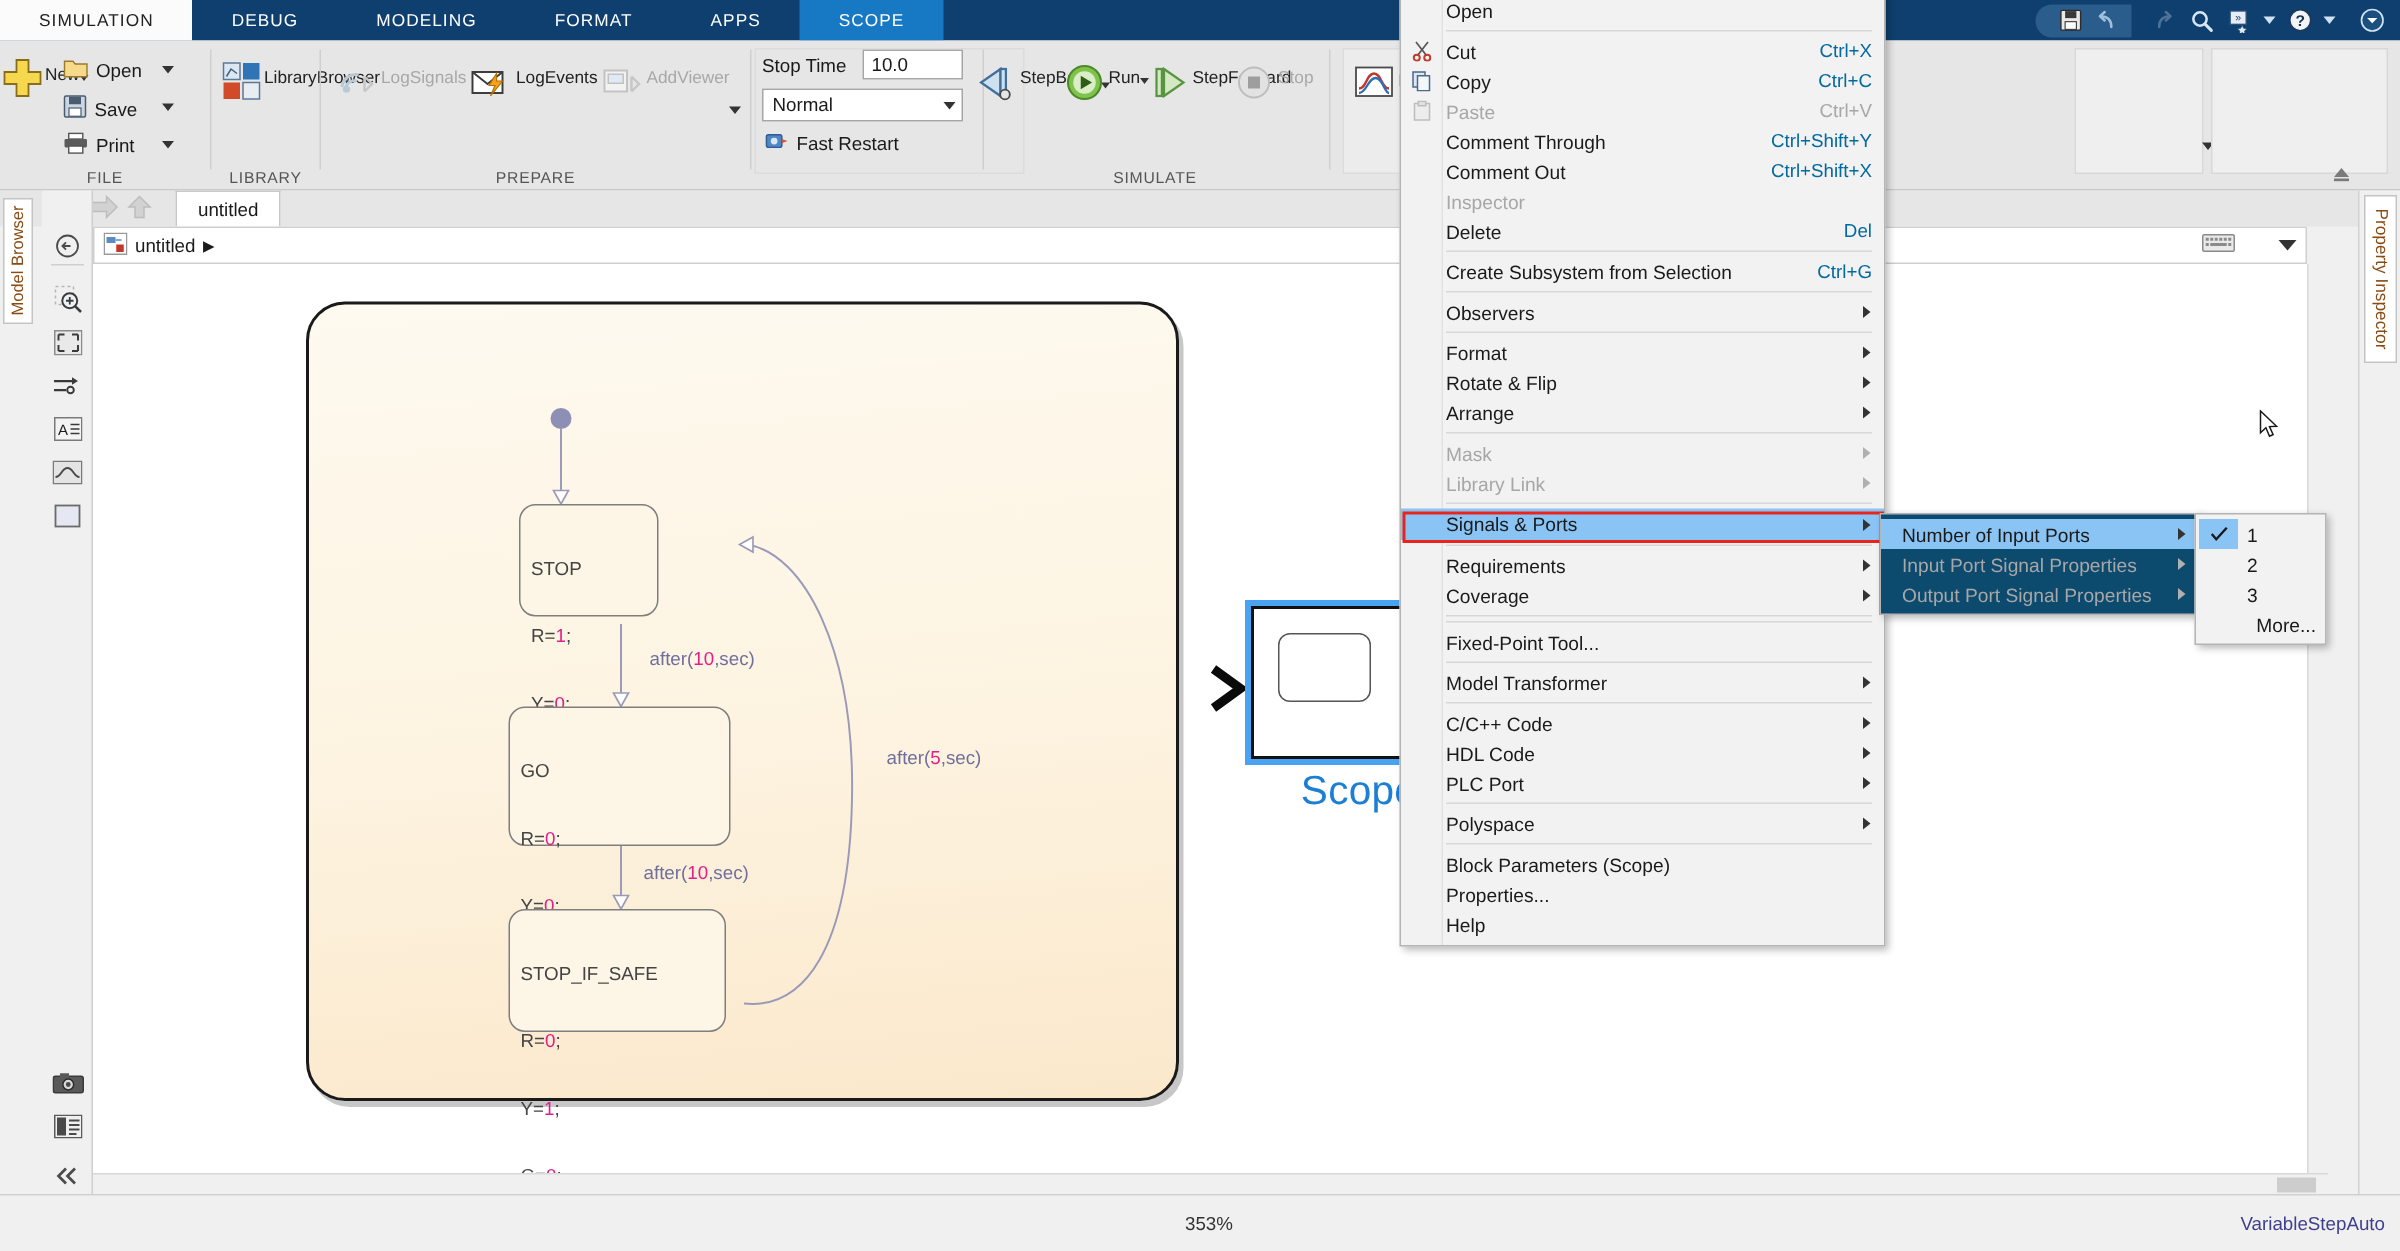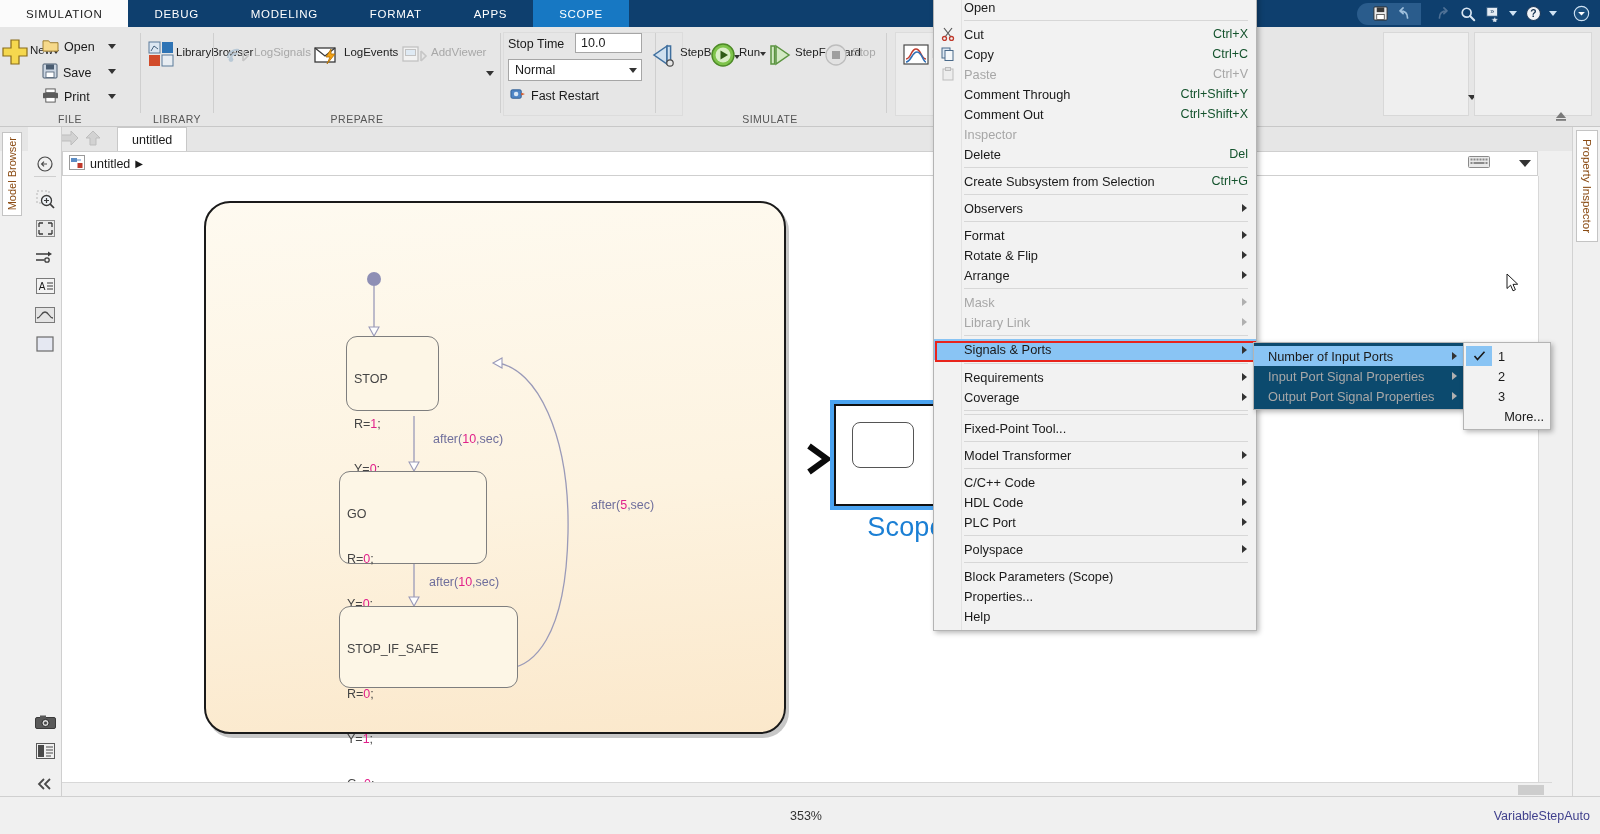--- a/index.html
+++ b/index.html
@@ -214,21 +214,21 @@
     font-size:12.8px;
   }
   #ctxgutter{
     position:absolute; left:0; top:0; width:28px; bottom:0; background:#f2f2f2;
     border-right:1px solid #e2e2e2;
   }
   .mi{
     position:relative; height:20px; display:flex; align-items:center;
     padding-left:30px; padding-right:8px; color:#1a1a1a; cursor:default;
   }
-  .mi .acc{ margin-left:auto; color:#14532d; padding-left:24px; font-size:12.5px; }
+  .mi .acc{ margin-left:auto; color:#0369a1; padding-left:24px; font-size:12.5px; }
   .mi.disabled{ color:#a7a7a7; }
   .mi.disabled .acc{ color:#a7a7a7; }
   .mi .arw{
     position:absolute; right:9px; width:0;height:0;
     border-top:4px solid transparent;border-bottom:4px solid transparent;border-left:5px solid #333;
   }
   .mi.disabled .arw{ border-left-color:#b0b0b0; }
   .mi.hl{ background:#89c4f4; }
   .msep{ height:1px; background:#d7d7d7; margin:3px 8px 3px 30px; }
   .mico{ position:absolute; left:5px; top:2px; width:18px; height:16px;
@@ -696,21 +696,21 @@
       <div><span>G=</span><span class="num">0</span>;</div>
     </div>
 
     <div class="sfstate" style="left:133px; top:268px; width:148px; height:93px;">
       <div>GO</div>
       <div><span>R=</span><span class="num">0</span>;</div>
       <div><span>Y=</span><span class="num">0</span>;</div>
       <div><span>G=</span><span class="num">1</span>;</div>
     </div>
 
-    <div class="sfstate" style="left:133px; top:403px; width:179px; height:82px;">
+    <div class="sfstate" style="left:133px; top:403px; width:145px; height:82px;">
       <div>STOP_IF_SAFE</div>
       <div><span>R=</span><span class="num">0</span>;</div>
       <div><span>Y=</span><span class="num">1</span>;</div>
       <div><span>G=</span><span class="num">0</span>;</div>
     </div>
 
     <div class="tlabel" style="left:227px; top:229px;">
       <span>after(</span><span class="num">10</span><span>,sec)</span>
     </div>
     <div class="tlabel" style="left:223px; top:372px;">

